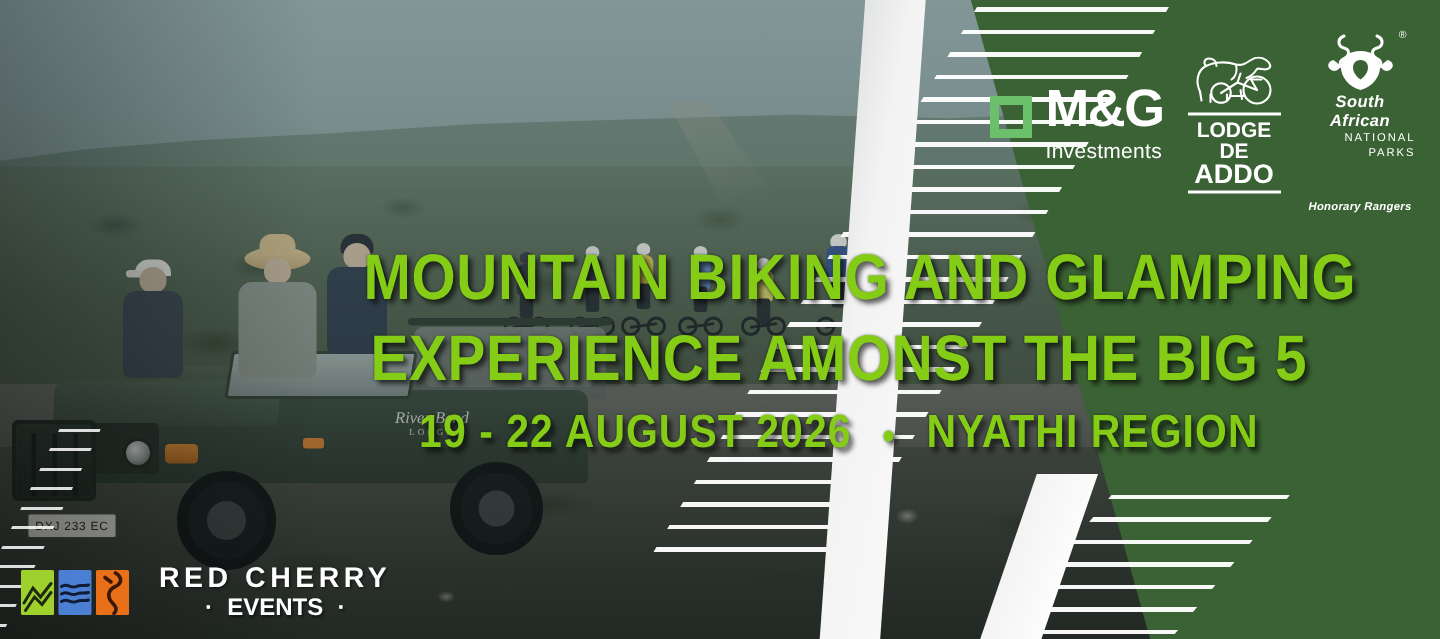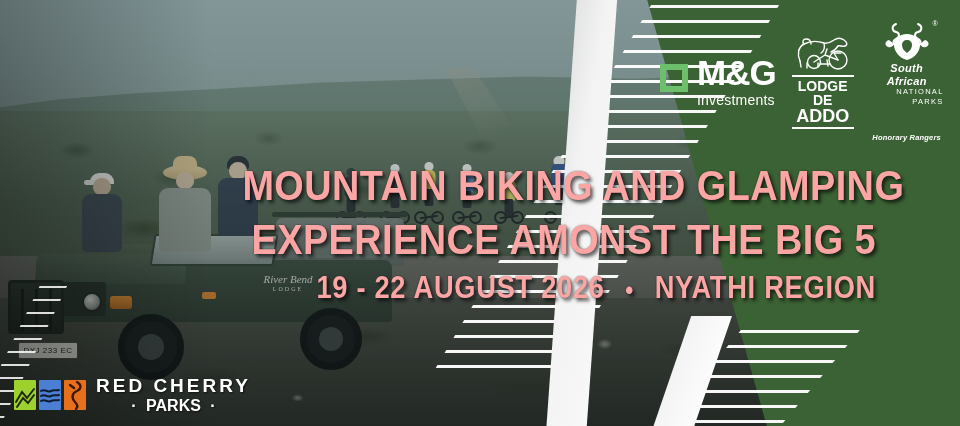--- a/index.html
+++ b/index.html
@@ -202,39 +202,39 @@
   .sanp{width:74px;text-align:center;color:#fff;position:relative;}
   .sanpArt{height:42px;position:relative;}
   .sanpArt svg{position:absolute;left:50%;top:0;transform:translateX(-50%);}
   .sanpReg{position:absolute;right:6px;top:0;font-size:7px;}
   .sanpL1{font-size:11px;font-weight:700;letter-spacing:.3px;line-height:1.15;font-style:italic;}
   .sanpL2{font-size:7.5px;font-weight:400;letter-spacing:1.3px;line-height:1.35;text-align:right;}
   .sanpL3{font-size:7.5px;font-weight:700;font-style:italic;letter-spacing:.2px;line-height:1.3;margin-top:25px;}
 
   
   .headline{
-    position:absolute;right:84px;top:163px;width:720px;text-align:right;
-    color:#fca5a5;
+    position:absolute;right:84px;top:163px;width:720px;text-align:center;
+    color:#84cc16;
   }
   .hl{
     font-family:"Liberation Sans Narrow","Liberation Sans",sans-serif;
     font-weight:700;
     font-stretch:condensed;
     transform:scaleX(.88);
     transform-origin:right center;
     white-space:nowrap;
     text-shadow:3px 3px 4px rgba(0,0,0,.62), 0 0 2px rgba(0,0,0,.5);
   }
   .hl1{font-size:43px;letter-spacing:.5px;line-height:1.06;}
   .hl2{font-size:43px;letter-spacing:.5px;line-height:1.06;margin-top:8px;}
   .hl3{font-size:31px;letter-spacing:.8px;line-height:1.08;margin-top:9px;}
   .dot{display:inline-block;padding:0 14px;vertical-align:middle;font-size:26px;}
 
   
-  .rce{position:absolute;left:14px;bottom:12px;display:flex;align-items:center;gap:10px;}
+  .rce{position:absolute;left:14px;bottom:12px;display:flex;align-items:center;gap:20px;}
   .rceTiles{display:flex;gap:3px;}
   .tile{width:22px;height:30px;border-radius:1px;position:relative;overflow:hidden;}
   .tileG{background:#9ed02e;}
   .tileB{background:#4a7fd4;}
   .tileO{background:#e8701a;}
   .rceText{color:#fff;font-weight:700;line-height:1;text-shadow:1px 1px 2px rgba(0,0,0,.55);}
   .rceTop{font-size:19px;letter-spacing:3px;}
   .rceBot{font-size:16px;letter-spacing:5px;margin-top:3px;text-align:center;}
   .rceBot span{letter-spacing:0;}
 </style>
@@ -454,19 +454,19 @@
           <path d="M13 2 C18 5 17 9 13 11 C8 13 7 18 11 22 C14 25 14 27 12 29"></path>
           <path d="M6 5 L10 8"></path>
             </g>
           </svg>
       </div>
     </div>
     <div class="rceText">
       <div class="rceTop">RED CHERRY</div>
       <div class="rceBot">
         <span>·</span>
-        <span>PARKS</span>
+        <span>EVENTS</span>
         <span>·</span>
       </div>
     </div>
   </div>
 
 </div>
 
 </body></html>

